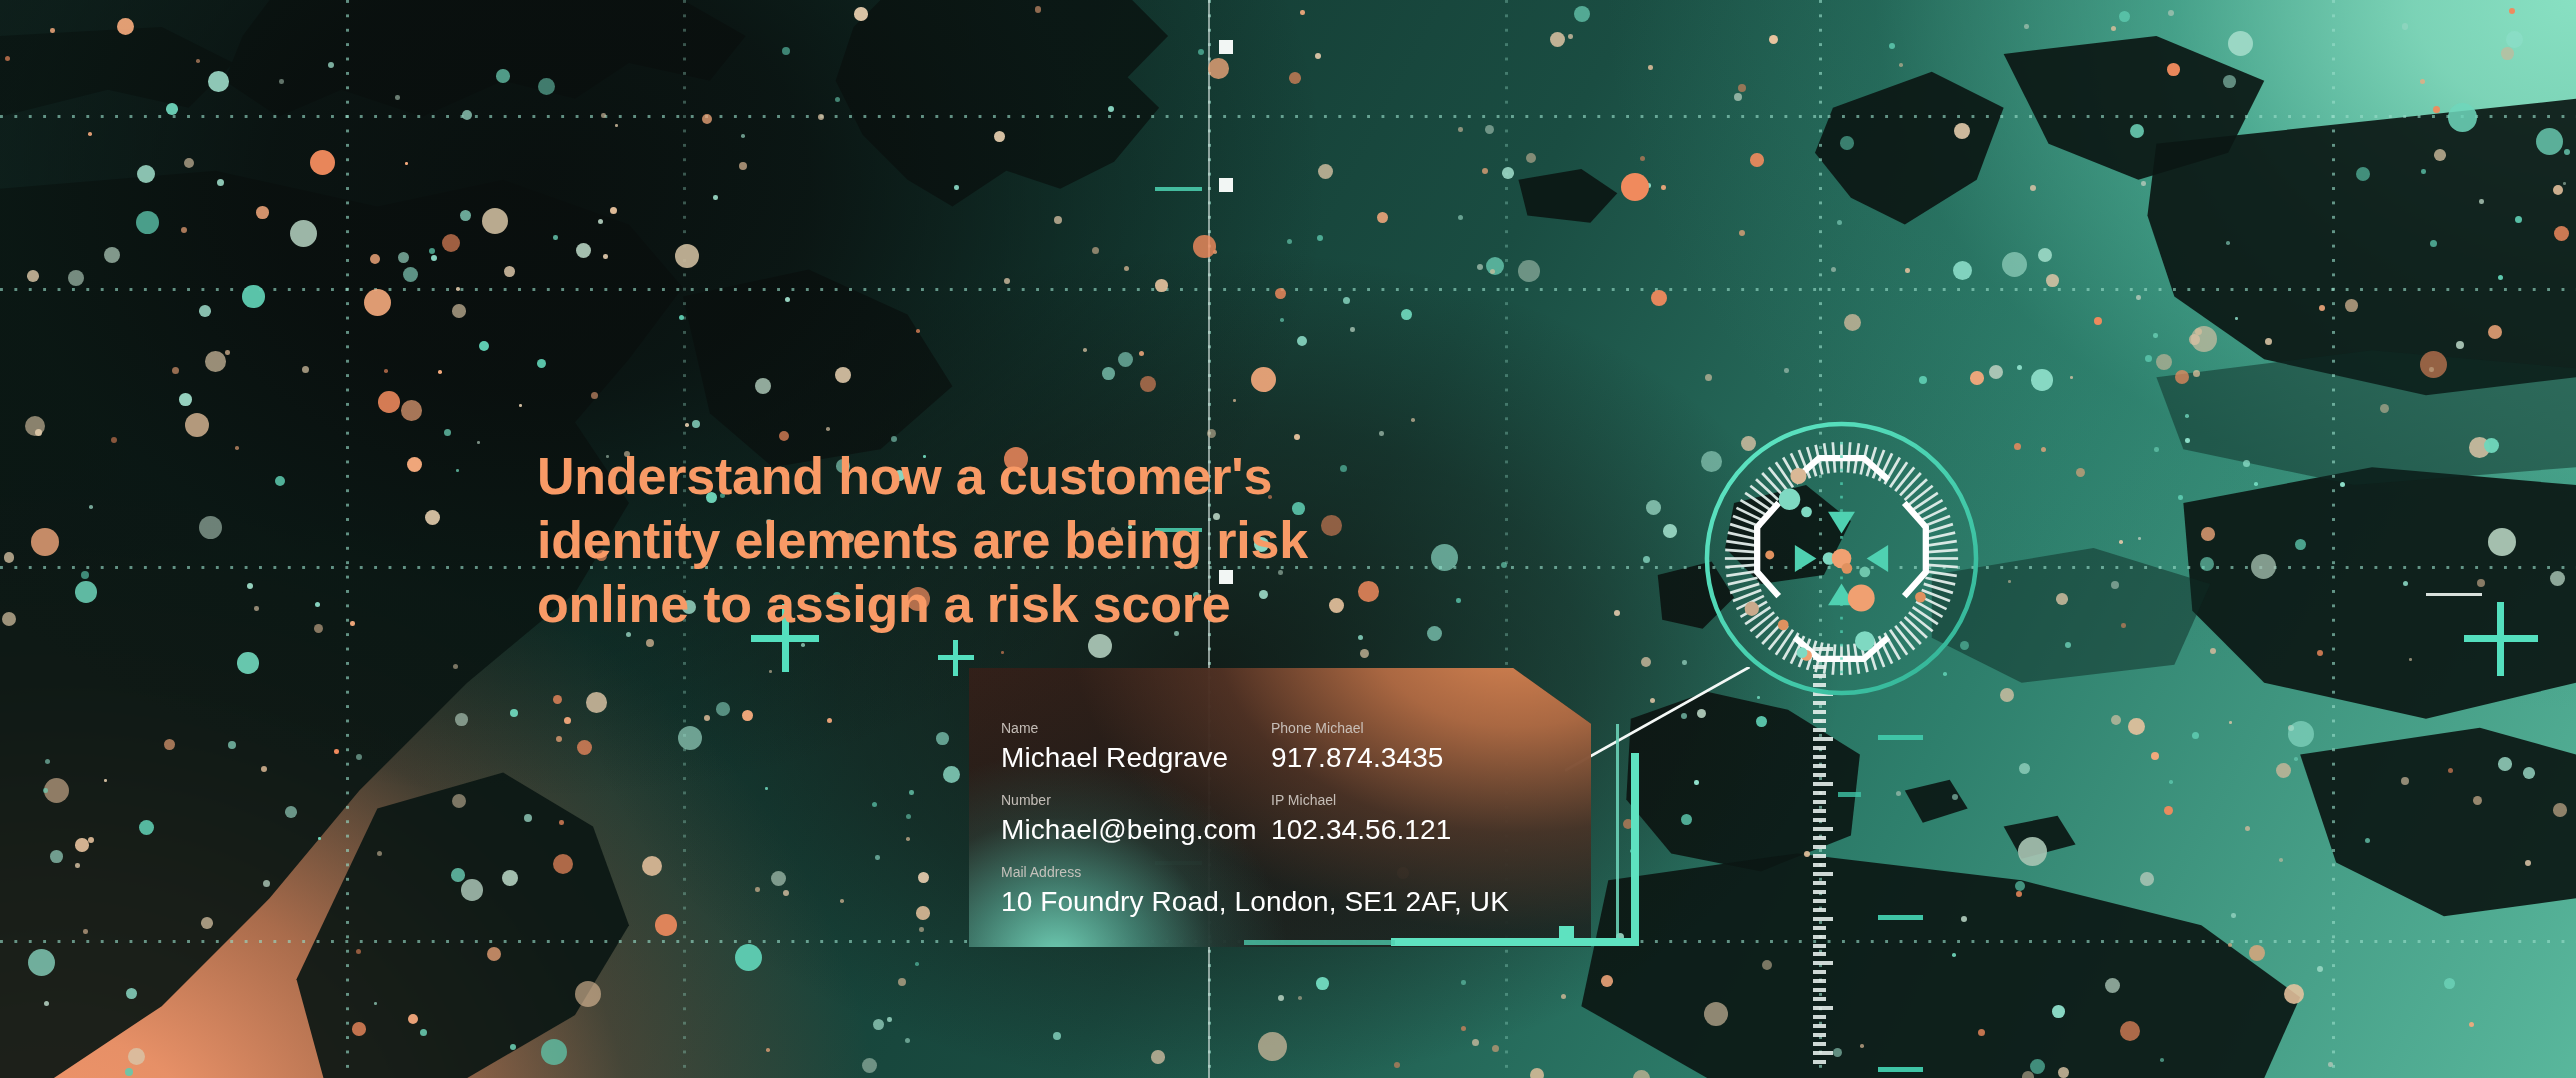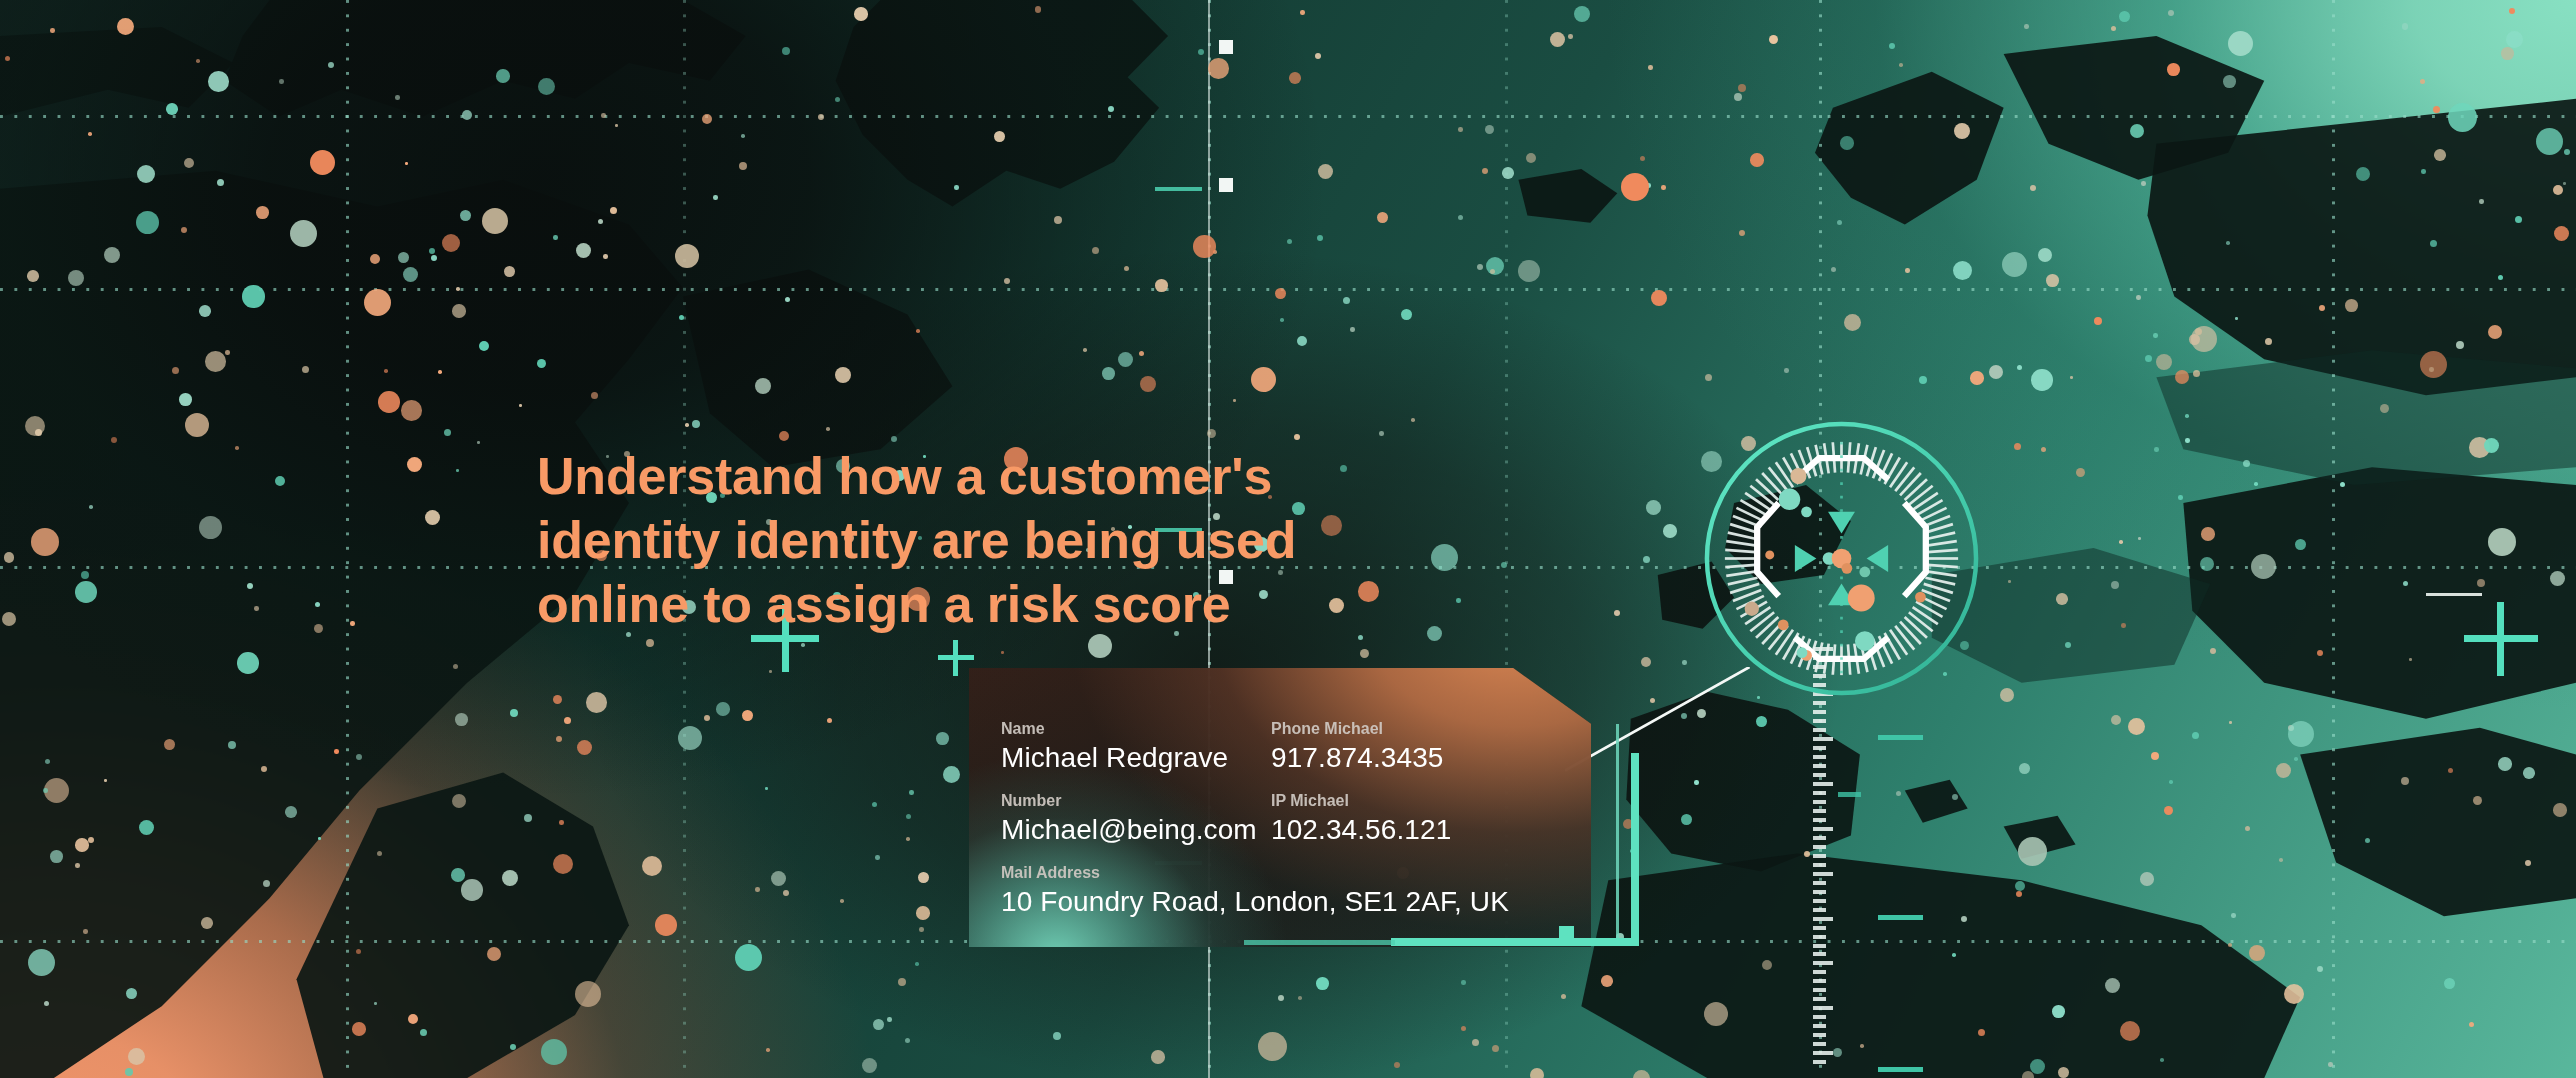--- a/index.html
+++ b/index.html
@@ -63,21 +63,21 @@
     clip-path:polygon(0 0, 87.5% 0, 100% 20%, 100% 100%, 0 100%);
     background:
       radial-gradient(ellipse 305px 270px at 14% 104%, rgba(118,220,193,0.92) 0%, rgba(90,195,172,0.55) 28%, rgba(52,130,116,0.22) 52%, rgba(30,60,55,0) 76%),
       radial-gradient(ellipse 557px 377px at 88% -14%, rgba(226,139,86,0.96) 0%, rgba(204,122,76,0.80) 26%, rgba(130,74,50,0.42) 54%, rgba(48,30,24,0.12) 80%),
       linear-gradient(160deg, rgba(52,32,25,0.96) 0%, rgba(32,28,24,0.96) 42%, rgba(26,34,31,0.95) 72%, rgba(26,44,40,0.95) 100%);
   }
   #card-inner{position:absolute;left:32px;top:49px;right:27px;}
   .row{display:flex;margin-bottom:12.6px;}
   .col{flex:0 0 auto;}
   .col.c1{width:270px;}
-  .lbl{color:#cfc8c2;font-size:16px;line-height:23.4px;font-weight:700;opacity:.93;}
+  .lbl{color:#cfc8c2;font-size:14px;line-height:23.4px;font-weight:400;opacity:.93;}
   .val{color:#ffffff;font-size:28px;line-height:36px;font-weight:400;letter-spacing:0.1px;}
   
   #bracket-v{position:absolute;left:1631px;top:753px;width:8px;height:193px;background:#5ee2c0;}
   #bracket-h{position:absolute;left:1391px;top:938px;width:248px;height:8px;background:#5ee2c0;}
   #bracket-h2{position:absolute;left:1244px;top:940px;width:151px;height:4.5px;background:#4fd1b1;opacity:.75;}
   #bracket-sq{position:absolute;left:1559px;top:926px;width:15.3px;height:15.3px;background:#5ee2c0;}
   #bracket-thin{position:absolute;left:1616px;top:724px;width:2.7px;height:216px;background:#6fd8bd;opacity:.85;}
 </style>
 </head>
 <body>
@@ -689,21 +689,21 @@
   <div class="cross" style="left:938px;top:640px;width:36px;height:36px;">
     <div class="hb" style="left:0;top:15.3px;width:36px;height:4.5px;"></div>
     <div class="vb" style="left:15.3px;top:0;width:4.5px;height:36px;"></div>
   </div>
   <div class="cross" style="left:2464px;top:602px;width:74px;height:74px;">
     <div class="hb" style="left:0;top:33px;width:74px;height:7.2px;"></div>
     <div class="vb" style="left:33px;top:0;width:7.2px;height:74px;"></div>
   </div>
 
   <h1 id="headline">Understand how a customer's
-identity identity are being used
+identity elements are being risk
 online to assign a risk score</h1>
 
   <svg id="connector" viewBox="0 0 220 120" width="198" height="108">
     <line x1="0" y1="115" x2="205" y2="0" stroke="#f4f8f6" stroke-width="3"></line>
   </svg>
 
   <div id="radar">
     <svg viewBox="0 0 340 340">
       <defs>
         <linearGradient id="ringgrad" x1="0" y1="0" x2="1" y2="1">

